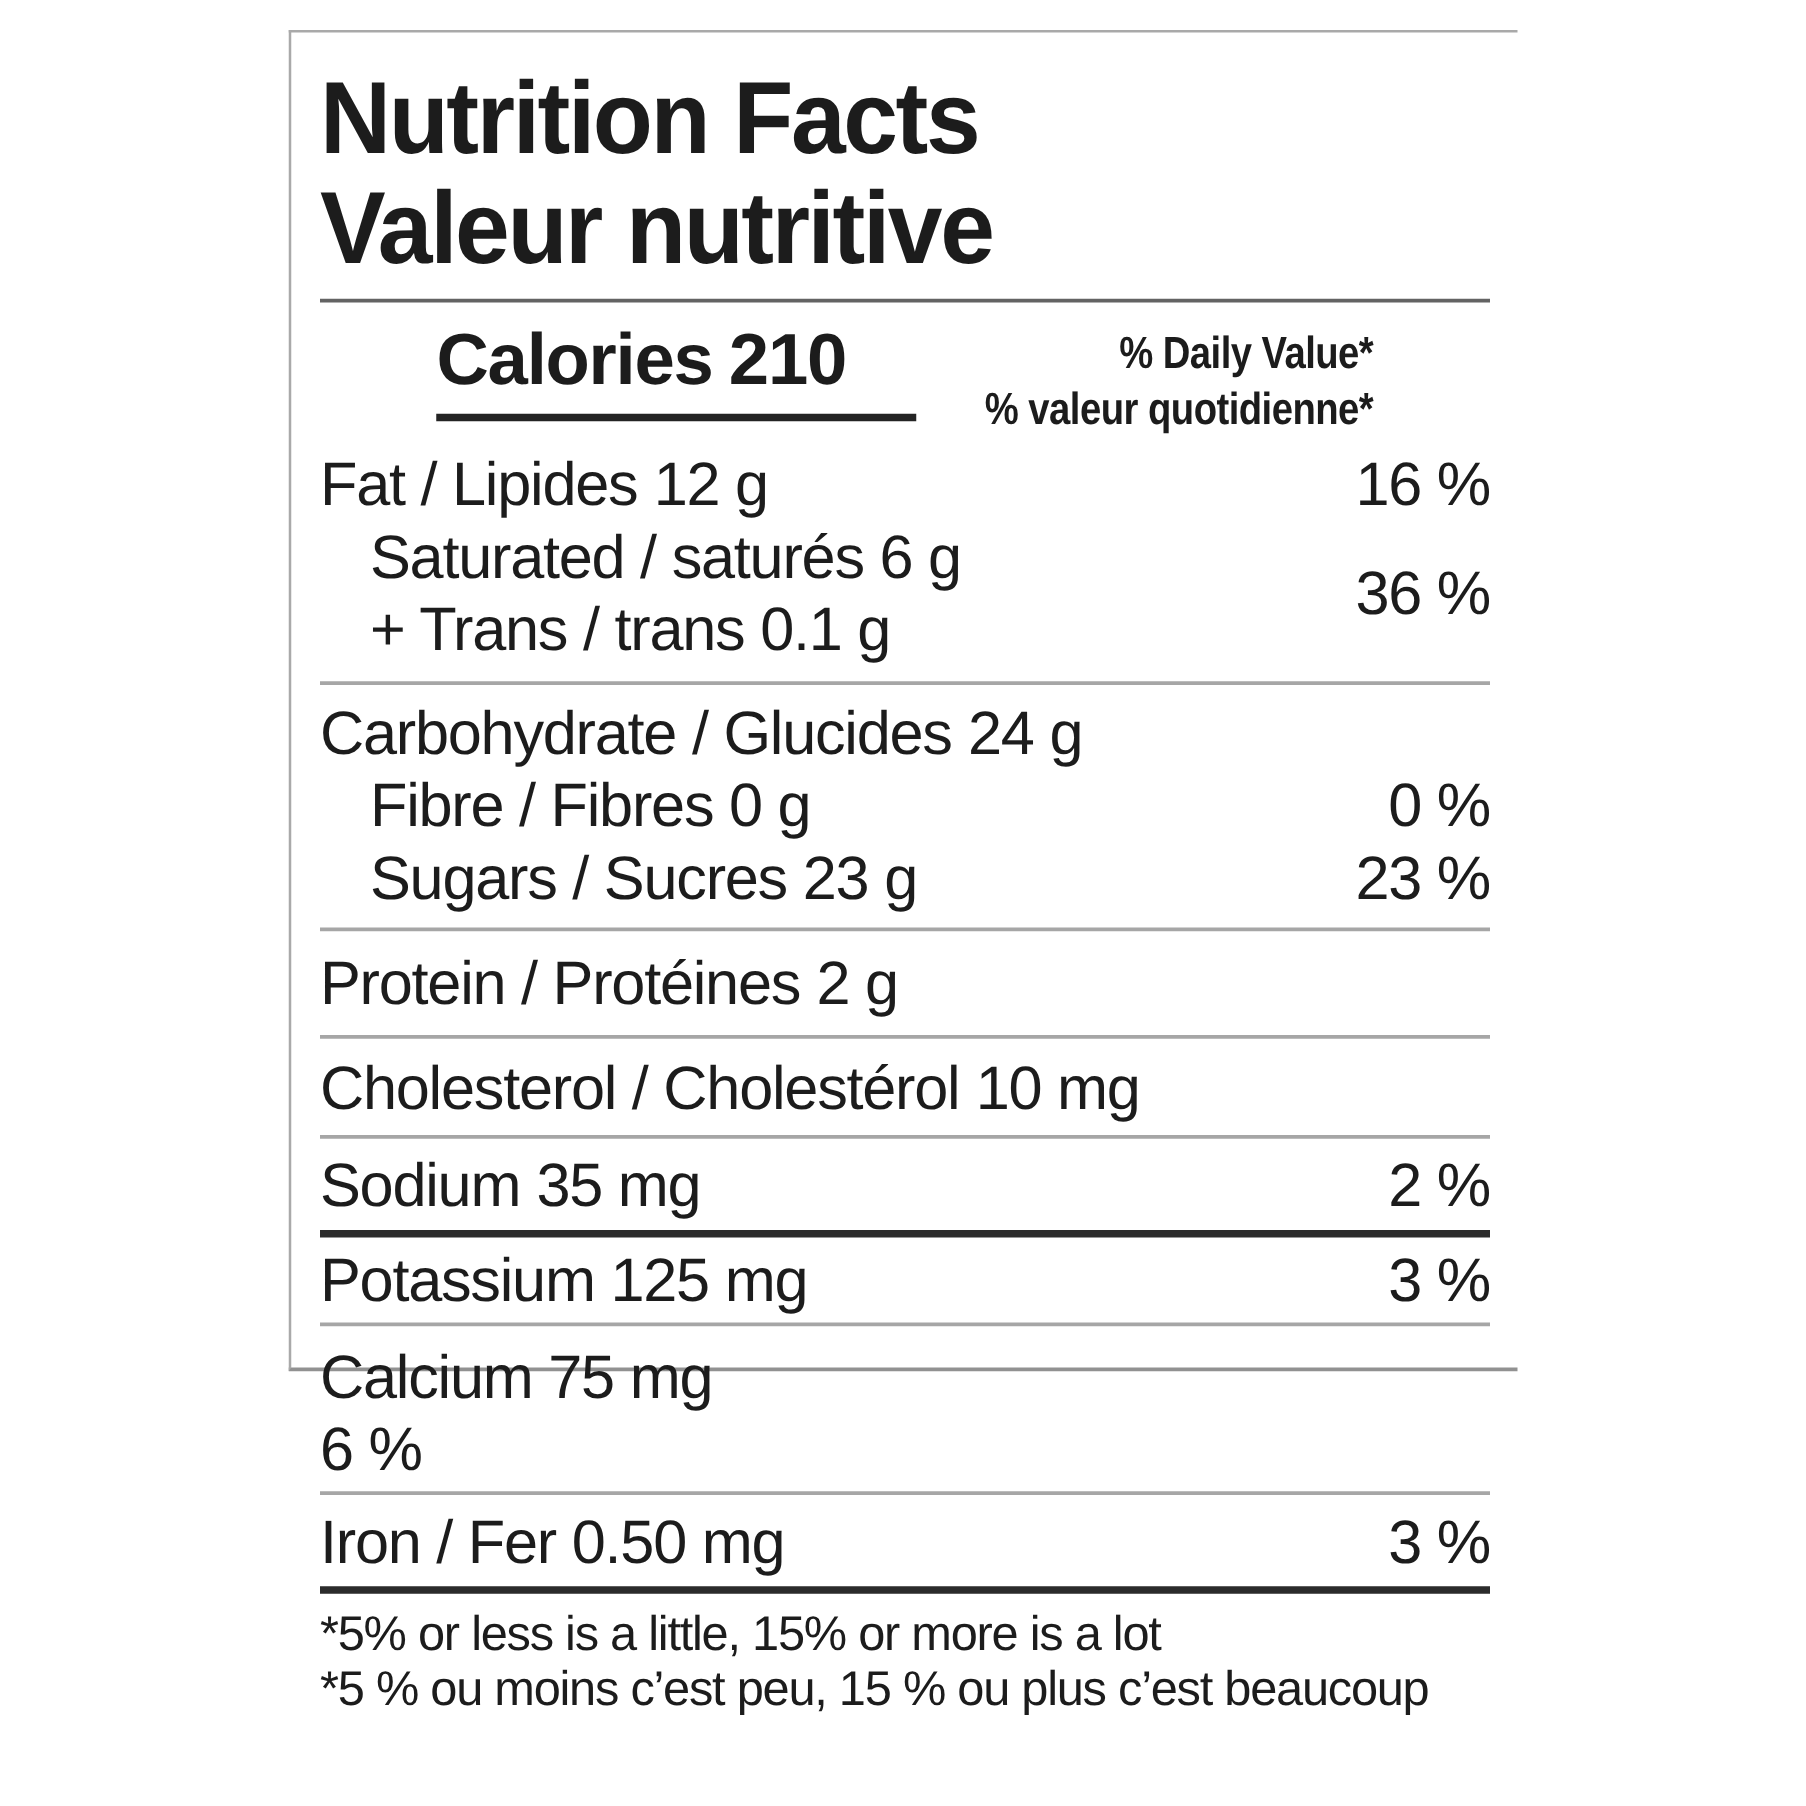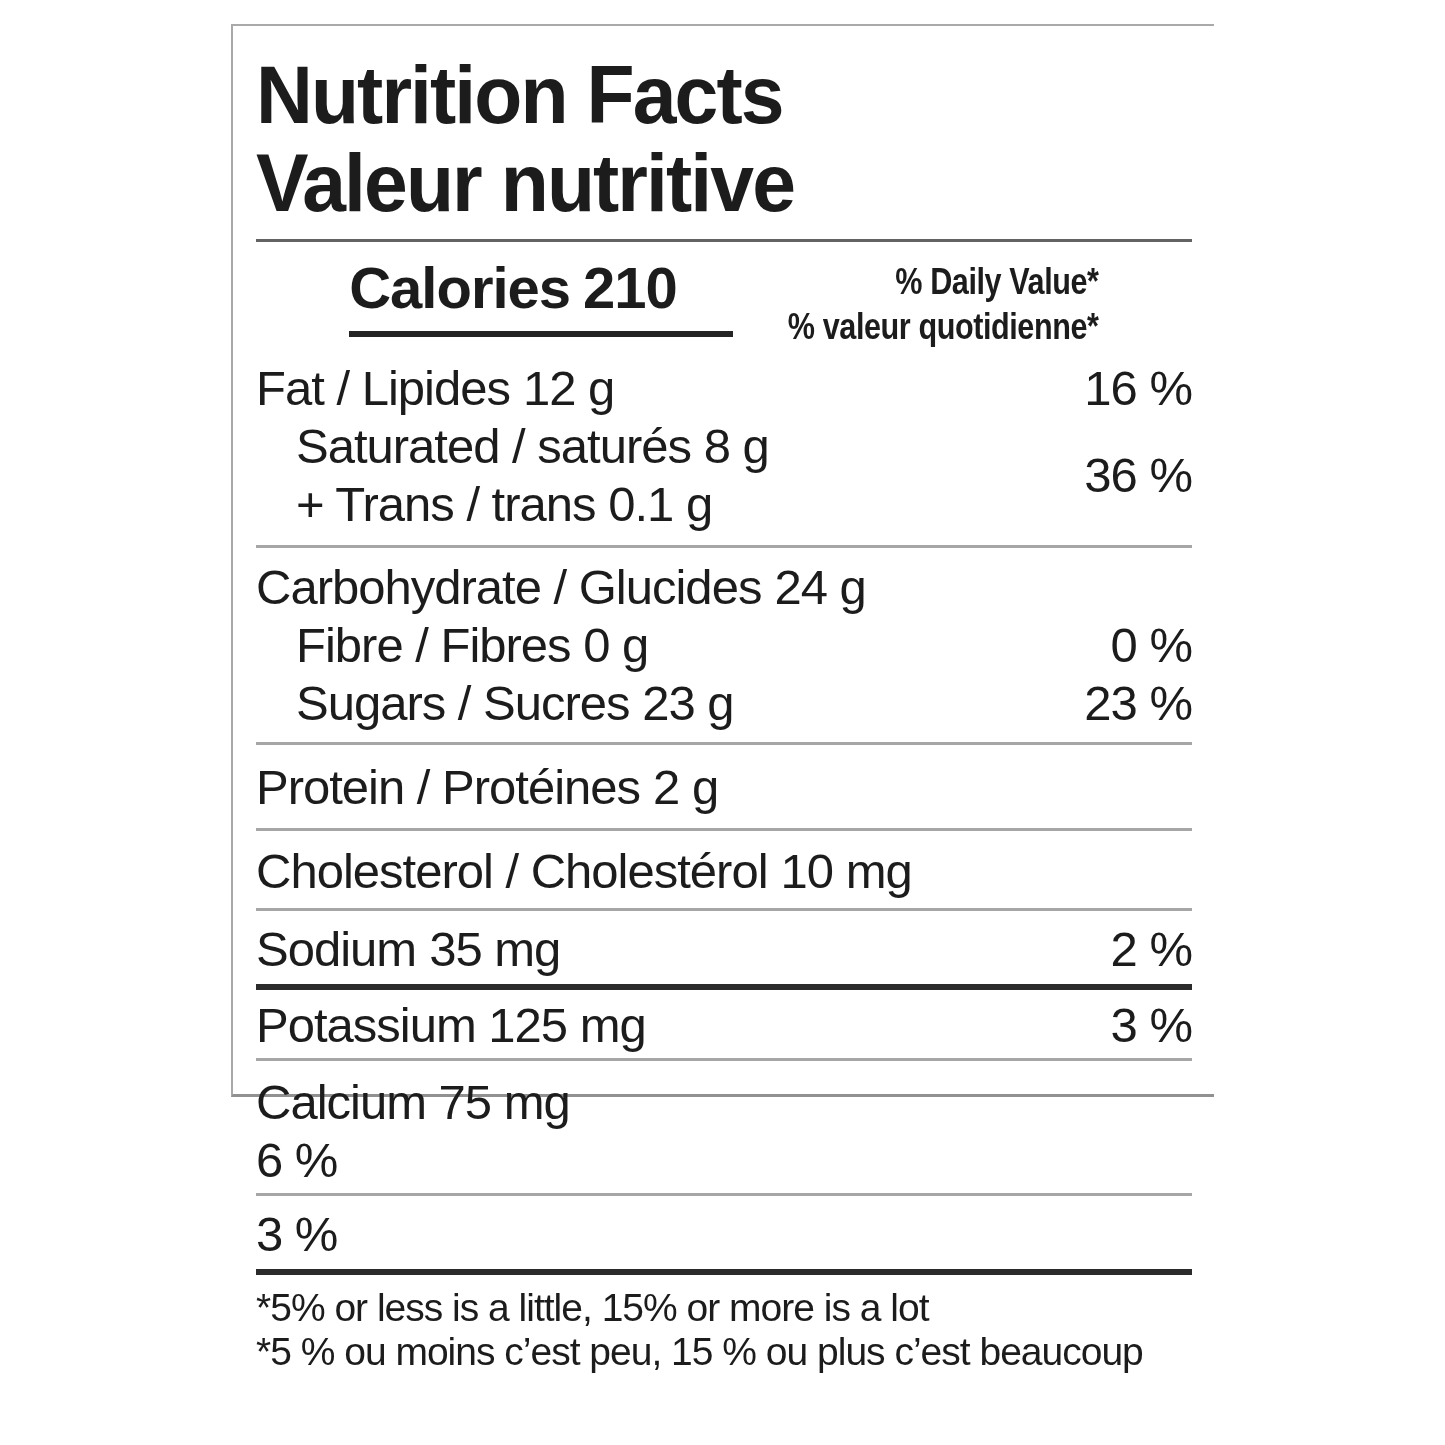--- a/index.html
+++ b/index.html
@@ -131,21 +131,21 @@
 
   <div class="row" style="margin-top:10px;">
     <div class="left">
       <span class="b">Fat / Lipides</span><span class="amt">12 g</span>
     </div>
     <div>16 %</div>
   </div>
 
   <div class="group">
     <div class="row">
-      <div class="left indent">Saturated / saturés 8 g</div>
+      <div class="left indent">Saturated / saturés 6 g</div>
     </div>
     <div class="row">
       <div class="left indent">+ Trans / trans 0.1 g</div>
     </div>
     <div class="dv-abs">36 %</div>
   </div>
 
   <hr class="rule rule-thin" style="margin-top:12px;">
 
   <div class="row" style="margin-top:10px;">
@@ -199,20 +199,21 @@
   <hr class="rule rule-thin" style="margin-top:4px;">
 
   <div class="row" style="margin-top:12px;flex-direction:column;">
     <div class="left">Calcium 75 mg</div>
     <div>6 %</div>
   </div>
 
   <hr class="rule rule-thin" style="margin-top:4px;">
 
   <div class="row" style="margin-top:9px;">
+    <div class="left">Iron / Fer 0.50 mg</div>
     <div>3 %</div>
   </div>
 
   <hr class="rule rule-thick" style="margin-top:6px;">
 
   <div class="footnote">
     <div>
       <span>*</span><span>5% or less is </span><span class="b">a little</span><span>, 15% or more is </span><span class="b">a lot</span>
     </div>
     <div>

